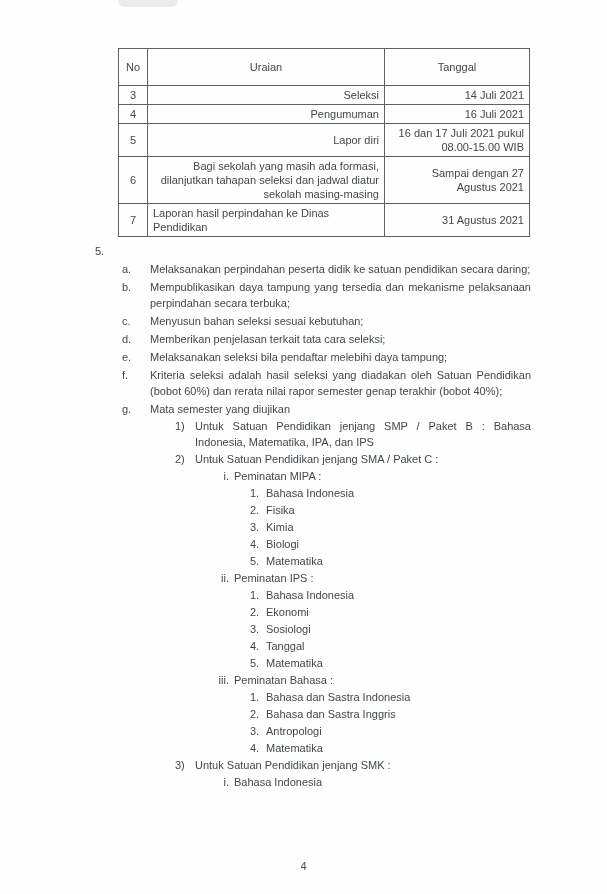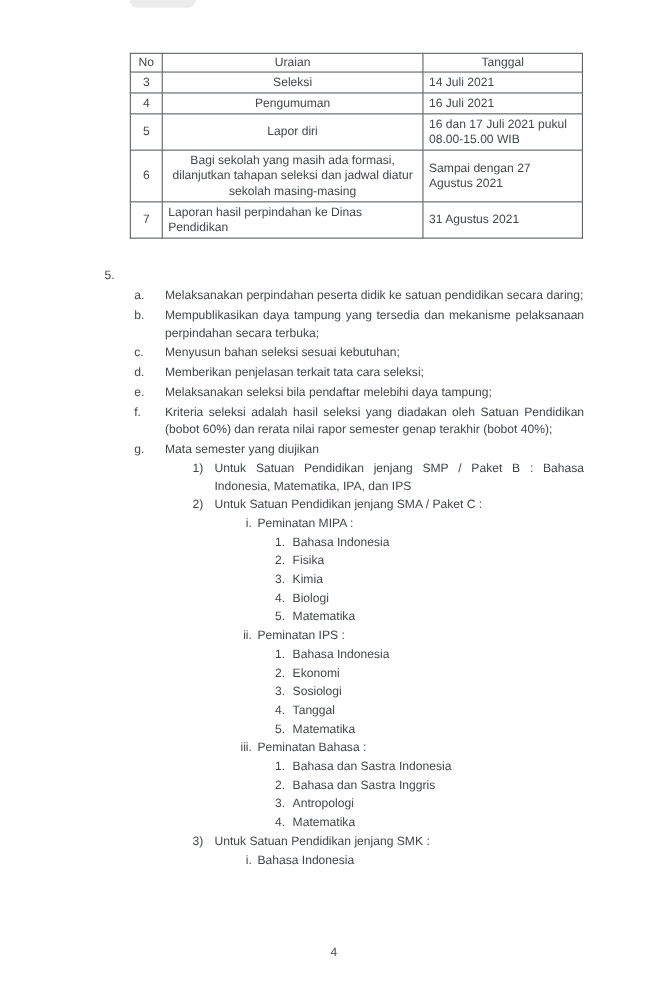--- a/index.html
+++ b/index.html
@@ -15,28 +15,28 @@
   }
   
   table.schedule{
     position:absolute;left:118px;top:48px;width:411px;
     border-collapse:collapse;table-layout:fixed;
   }
   .schedule th,.schedule td{
     border:1px solid #5d6266;font-weight:normal;
     padding:2px 5px;line-height:14px;vertical-align:middle;
   }
-  .schedule th{text-align:center;padding:1px 5px;}
+  .schedule th{text-align:center;padding:11px 5px;}
   .col-no{width:29px;}
   .col-ur{width:237px;}
   .col-tg{width:145px;}
   td.c-no{text-align:center;}
-  td.c-ur{text-align:center;}
+  td.c-ur{text-align:right;}
   td.c-ur.center{text-align:left;}
-  td.c-tg{text-align:left;}
+  td.c-tg{text-align:right;}
   
   .content{position:absolute;left:95px;top:243px;width:436px;line-height:16px;}
   .sec-head{display:flex;}
   .sec-head .num{flex:0 0 27px;}
   .intro{margin:12px 0 2px 27px;}
   .items{margin-left:27px;}
   .li{display:flex;margin-top:2px;}
   .li .m{flex:0 0 28px;}
   .li .t{flex:1;}
   .li .t.just{text-align:justify;}

